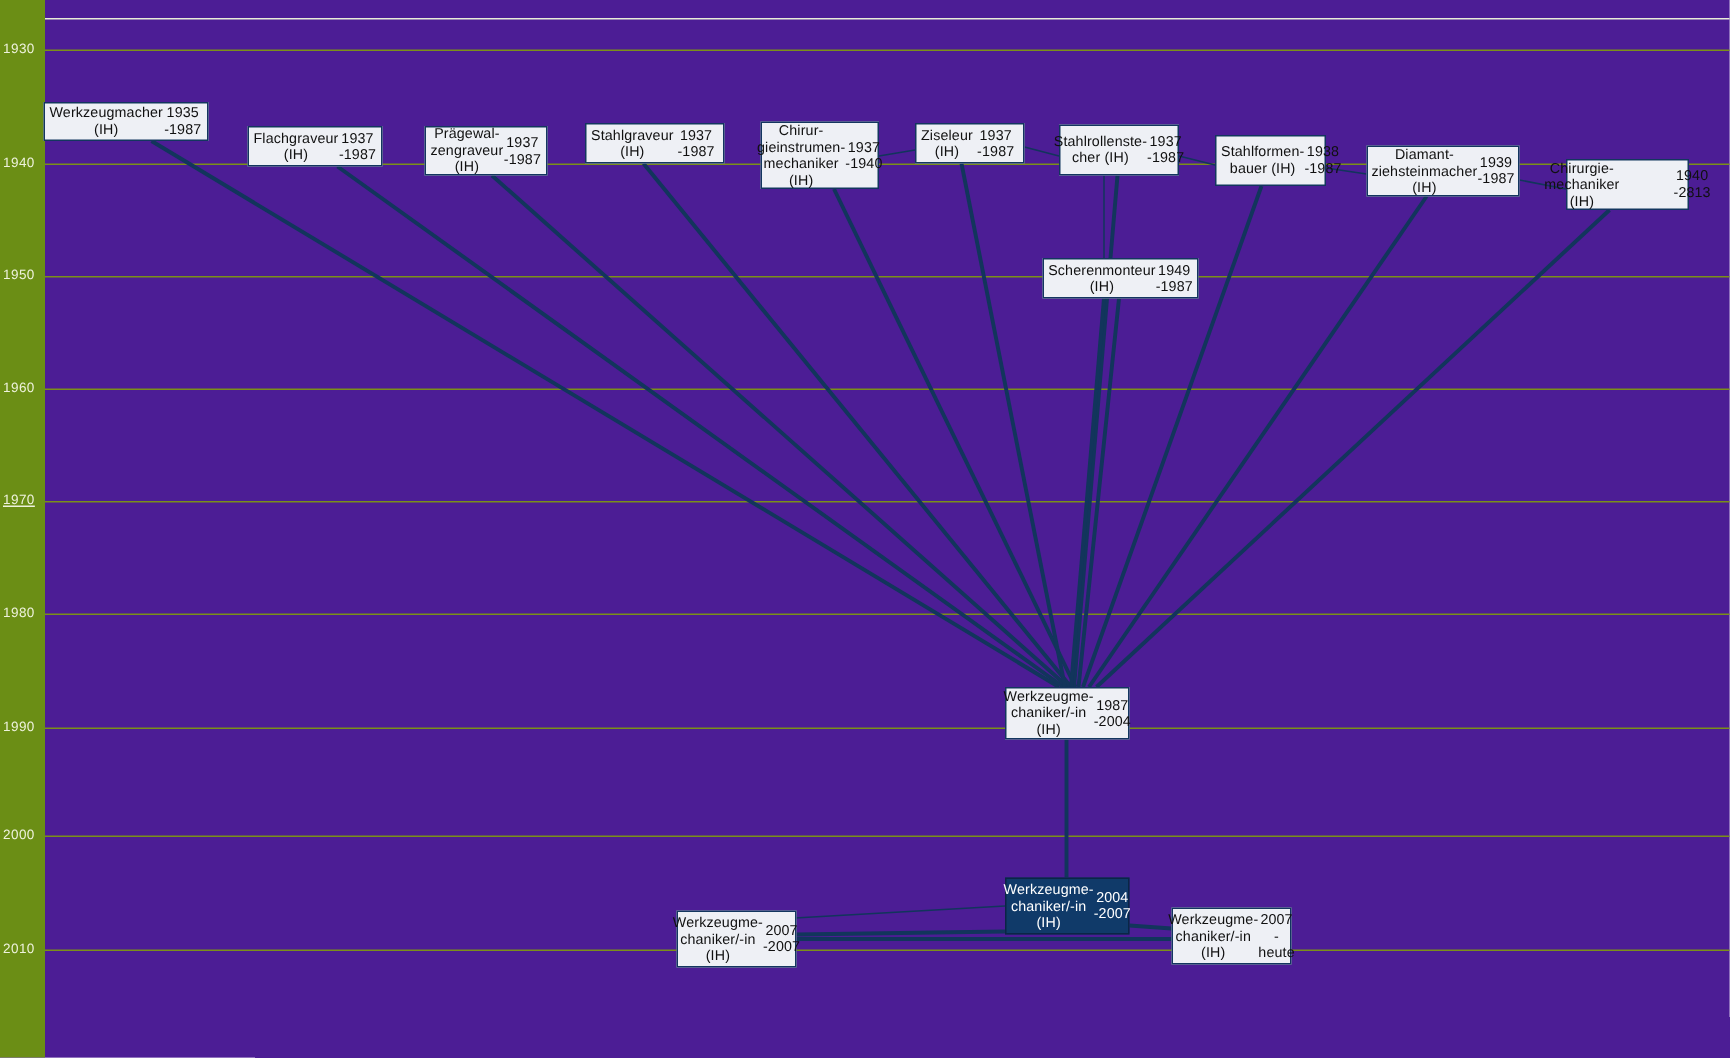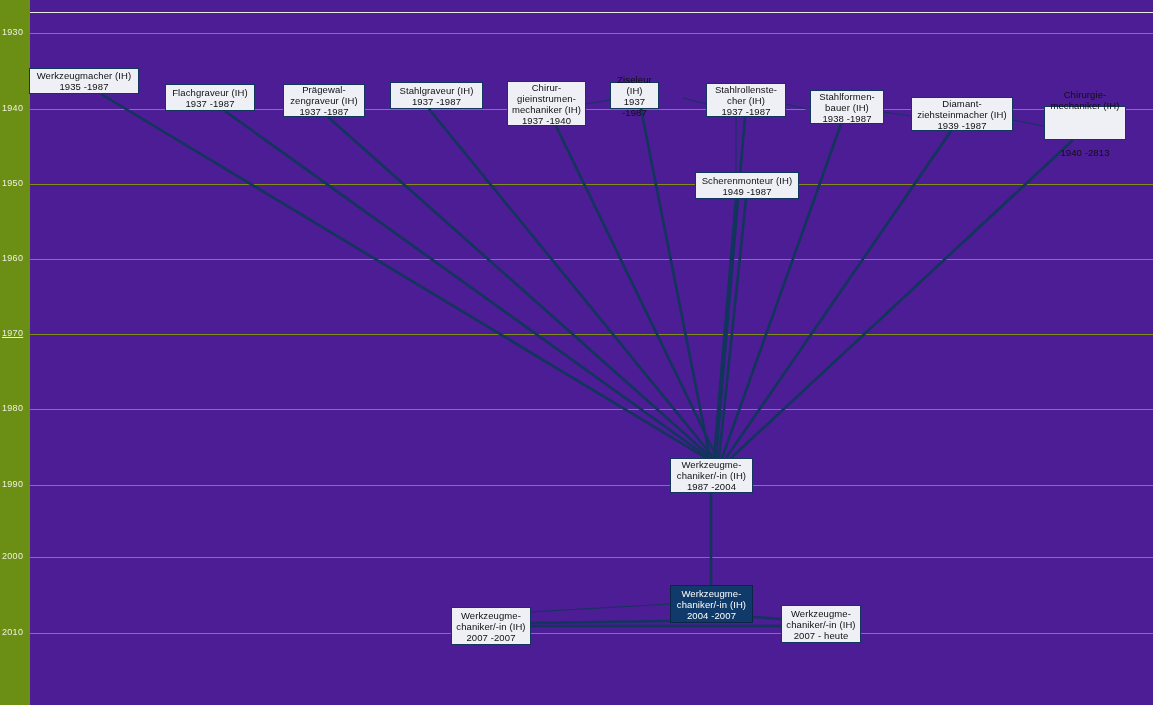--- a/index.html
+++ b/index.html
@@ -34,21 +34,21 @@
   .node{
     position:absolute;
     box-sizing:border-box;
     background:#eef0f5;
     border:1px solid #13365f;
     color:#101010;
     font-size:9.5px;
     line-height:11px;
     text-align:center;
     display:flex;
-    flex-direction:column;
+    flex-direction:row;
     align-items:center;
     justify-content:center;
     padding:1px 3px;
     white-space:pre-line;
     letter-spacing:.1px;
   }
   .node.current{
     background:#103a69;
     border-color:#0b2546;
     color:#ffffff;
@@ -113,24 +113,24 @@
 
   <div id="node-layer">
       <div class="node" style="left: 29px; top: 68px; width: 110px; height: 26px;"><span class="nm">Werkzeugmacher (IH)</span><span class="yr">1935 -1987</span></div>
       <div class="node" style="left: 165px; top: 84px; width: 90px; height: 27px;"><span class="nm">Flachgraveur (IH)</span><span class="yr">1937 -1987</span></div>
       <div class="node" style="left: 283px; top: 84px; width: 82px; height: 33px;"><span class="nm">Prägewal-
 zengraveur (IH)</span><span class="yr">1937 -1987</span></div>
       <div class="node" style="left: 390px; top: 82px; width: 93px; height: 27px;"><span class="nm">Stahlgraveur (IH)</span><span class="yr">1937 -1987</span></div>
       <div class="node" style="left: 507px; top: 81px; width: 79px; height: 45px;"><span class="nm">Chirur-
 gieinstrumen-
 mechaniker (IH)</span><span class="yr">1937 -1940</span></div>
-      <div class="node" style="left: 610px; top: 82px; width: 49px; height: 27px;"><span class="nm">Ziseleur (IH)</span><span class="yr">1937 -1987</span></div>
+      <div class="node" style="left: 610px; top: 82px; width: 73px; height: 27px;"><span class="nm">Ziseleur (IH)</span><span class="yr">1937 -1987</span></div>
       <div class="node" style="left: 706px; top: 83px; width: 80px; height: 34px;"><span class="nm">Stahlrollenste-
 cher (IH)</span><span class="yr">1937 -1987</span></div>
-      <div class="node" style="left: 810px; top: 90px; width: 74px; height: 34px;"><span class="nm">Stahlformen-
+      <div class="node" style="left: 810px; top: 90px; width: 74px; height: 34px; justify-content: space-between;"><span class="nm">Stahlformen-
 bauer (IH)</span><span class="yr">1938 -1987</span></div>
       <div class="node" style="left: 911px; top: 97px; width: 102px; height: 34px;"><span class="nm">Diamant-
 ziehsteinmacher (IH)</span><span class="yr">1939 -1987</span></div>
       <div class="node" style="left: 1044px; top: 106px; width: 82px; height: 34px; gap: 36px;"><span class="nm">Chirurgie-
 mechaniker (IH)</span><span class="yr">1940 -2813</span></div>
       <div class="node" style="left: 695px; top: 172px; width: 104px; height: 27px;"><span class="nm">Scherenmonteur (IH)</span><span class="yr">1949 -1987</span></div>
       <div class="node" style="left: 670px; top: 458px; width: 83px; height: 35px;"><span class="nm">Werkzeugme-
 chaniker/-in (IH)</span><span class="yr">1987 -2004</span></div>
       <div class="node current" style="left: 670px; top: 585px; width: 83px; height: 38px;"><span class="nm">Werkzeugme-
 chaniker/-in (IH)</span><span class="yr">2004 -2007</span></div>

